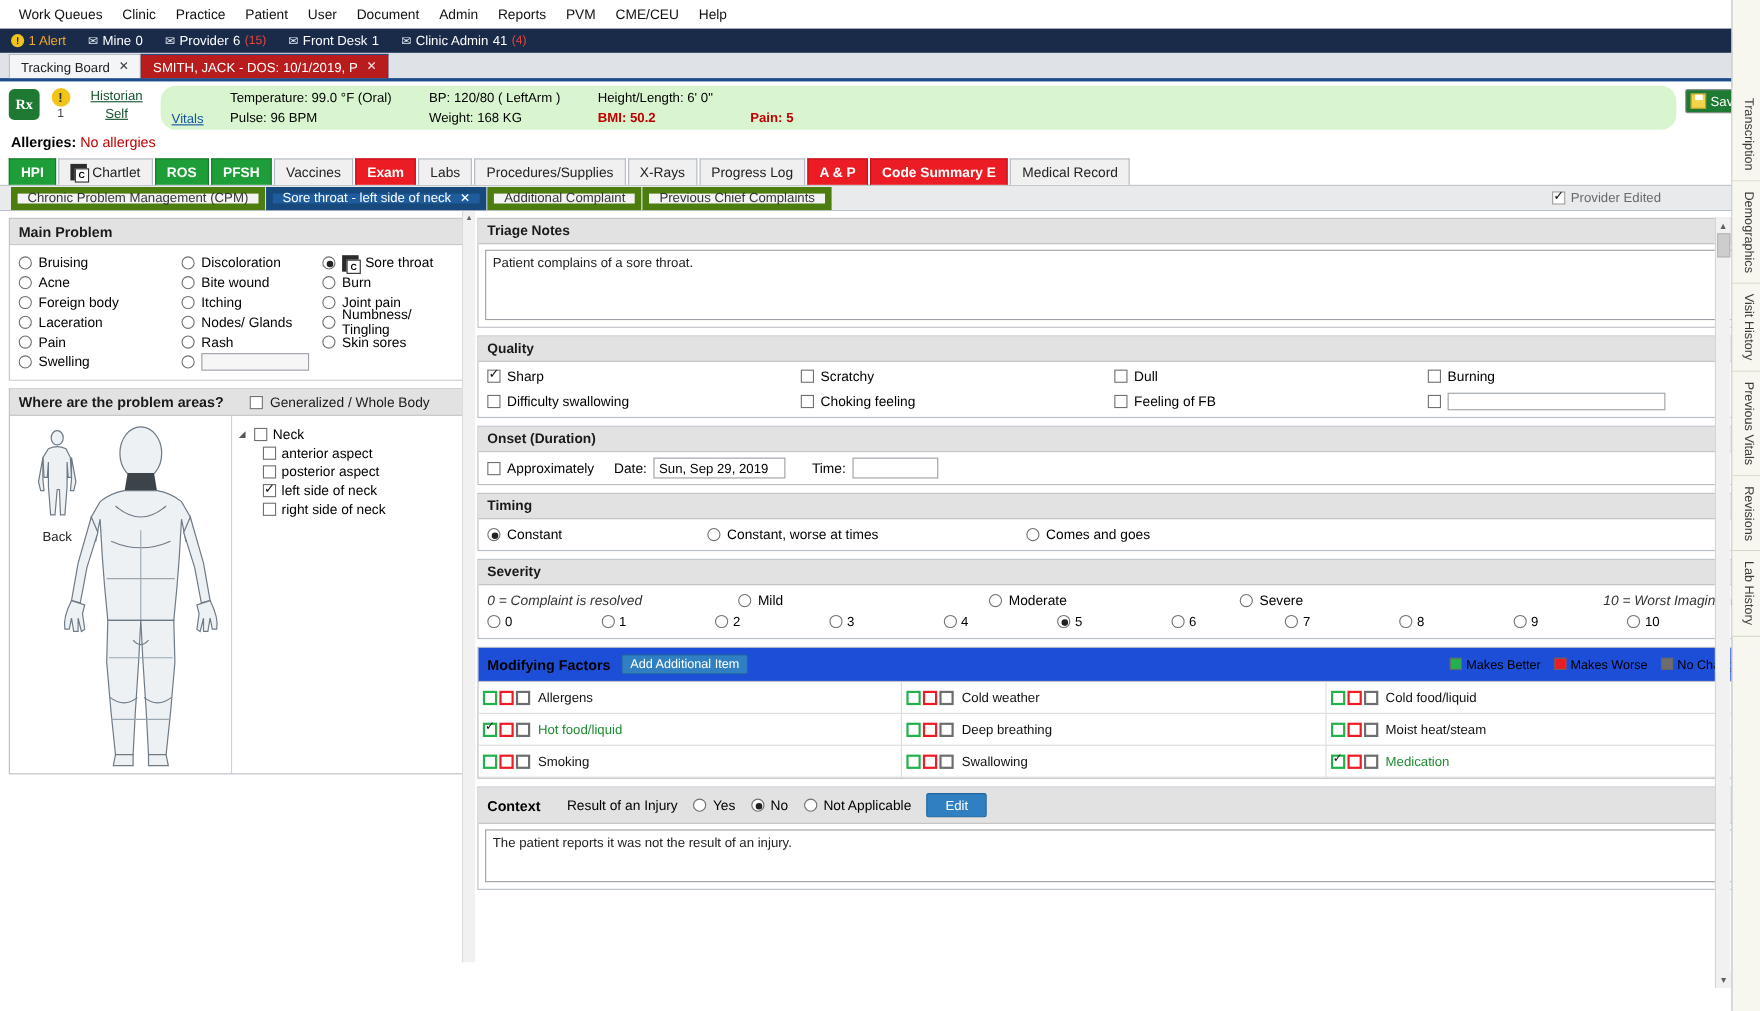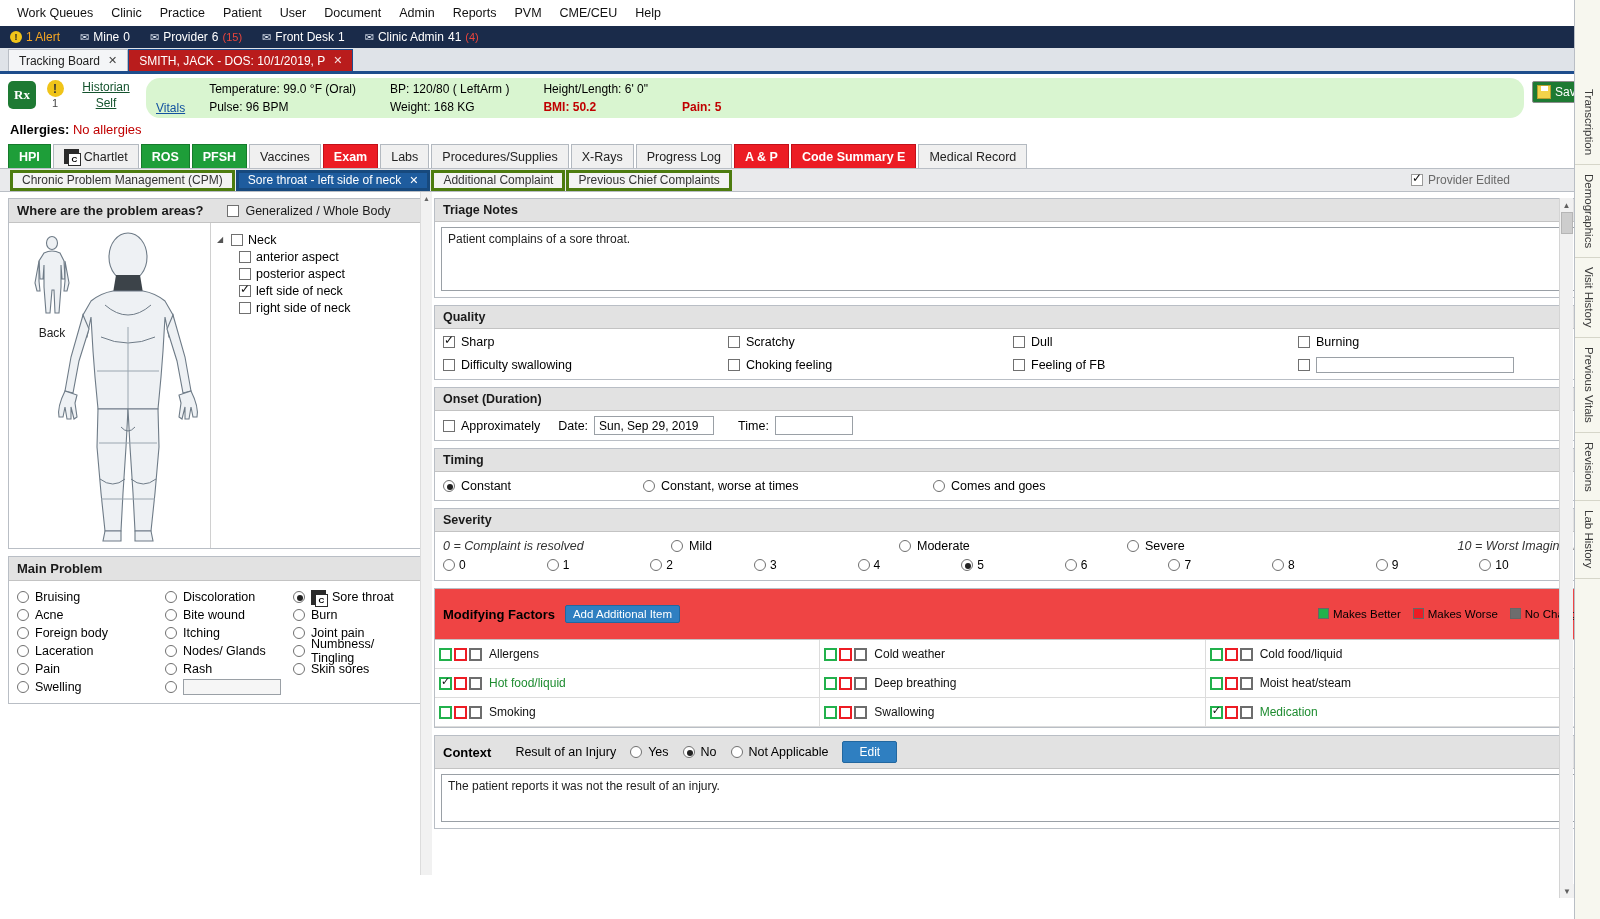--- a/index.html
+++ b/index.html
@@ -108,21 +108,21 @@
     content:"C"; position:absolute; right:-2px; bottom:-2px; width:11px;height:11px;
     background:#fff; border:1.5px solid #2b2b2b; font-size:8px; color:#000;
     display:flex;align-items:center;justify-content:center; font-weight:bold;
   }
 
   
   .ctabs { display:flex; align-items:center; height:23px; padding-left:10px;
      background:#e9eaec; border-bottom:1px solid #b9bec5; position:relative;}
   .ctab {
     height:21px; padding:0 9px; display:flex; align-items:center; gap:8px;
-    border:3px solid #4d7c0f; background:#f3f3f3; font-size:12px; color:#333;
+    border:6px solid #4d7c0f; background:#f3f3f3; font-size:12px; color:#333;
     margin-right:1px; cursor:pointer;
   }
   .ctab.active { background:#1e5c9e; color:#fff; border-color:#17497d; }
   .ctab .x { font-size:11px; }
   .prov-edited { position:absolute; right:90px; display:flex; align-items:center; gap:5px;
      font-size:12px; color:#6a6a6a;}
 
   
   .workarea { display:flex; height:683px; background:#fff; position:relative;}
   .leftcol { width:430px; padding:6px 4px 0 8px; }
@@ -181,21 +181,21 @@
 
   .timing-grid { display:grid; grid-template-columns:200px 290px 1fr; padding:7px 8px;}
 
   .sev-words { display:grid; grid-template-columns:repeat(5,1fr); padding:7px 8px 2px 8px;
     font-size:12.5px; }
   .sev-words .ital { font-style:italic; color:#333; }
   .sev-nums { display:grid; grid-template-columns:repeat(11,1fr); padding:3px 8px 8px 8px; }
   .sev-nums .opt { font-size:12px; gap:4px;}
 
   
-  .mf-head { background:#ef4444; border-bottom:1px solid #c3c3c3; padding:16px 8px;
+  .mf-head { background:#1d4ed8; border-bottom:1px solid #c3c3c3; padding:6px 8px;
     display:flex; align-items:center; gap:10px; position:relative; }
   .mf-title { font-size:13px; font-weight:bold;}
   .addbtn { background:#2f7fc1; color:#fff; border:1px solid #22679f; border-radius:2px;
      font-size:11.5px; padding:2px 7px; cursor:pointer;}
   .legend { position:absolute; right:8px; display:flex; align-items:center; gap:12px; font-size:11.5px;}
   .legend span.sw { width:11px;height:11px;display:inline-block;border:1px solid #666;vertical-align:-1px;margin-right:4px;}
   .sw.g{background:#22b14c;} .sw.r{background:#ed1c24;} .sw.k{background:#6d6d6d;}
 
   .mf-grid { display:grid; grid-template-columns:repeat(3,1fr); }
   .mf-cell { display:flex; align-items:center; gap:0; border-bottom:1px solid #dcdcdc;
@@ -403,20 +403,108 @@
     <span>Provider Edited</span>
   </div>
 </div>
 
 <div class="workarea">
 
   <div class="leftcol">
 
     <div class="panel">
       <div class="panel-hd">
+        <span>Main Problem</span>
+      </div>
+      <div class="panel-bd">
+        <div class="mp-grid">
+
+          <div>
+            <div class="opt">
+                <span class="rd"></span>
+                <span>Bruising</span>
+              </div>
+            <div class="opt">
+                <span class="rd"></span>
+                <span>Acne</span>
+              </div>
+            <div class="opt">
+                <span class="rd"></span>
+                <span>Foreign body</span>
+              </div>
+            <div class="opt">
+                <span class="rd"></span>
+                <span>Laceration</span>
+              </div>
+            <div class="opt">
+                <span class="rd"></span>
+                <span>Pain</span>
+              </div>
+            <div class="opt">
+                <span class="rd"></span>
+                <span>Swelling</span>
+              </div>
+          </div>
+
+          <div>
+            <div class="opt">
+                <span class="rd"></span>
+                <span>Discoloration</span>
+              </div>
+            <div class="opt">
+                <span class="rd"></span>
+                <span>Bite wound</span>
+              </div>
+            <div class="opt">
+                <span class="rd"></span>
+                <span>Itching</span>
+              </div>
+            <div class="opt">
+                <span class="rd"></span>
+                <span>Nodes/ Glands</span>
+              </div>
+            <div class="opt">
+                <span class="rd"></span>
+                <span>Rash</span>
+              </div>
+            <div class="opt">
+                <span class="rd"></span>
+                <span class="inline-inp"></span>
+              </div>
+          </div>
+
+          <div>
+            <div class="opt">
+              <span class="rd on"></span>
+              <span class="chartlet-ic"></span>
+              <span>Sore throat</span>
+            </div>
+            <div class="opt">
+                <span class="rd"></span>
+                <span>Burn</span>
+              </div>
+            <div class="opt">
+                <span class="rd"></span>
+                <span>Joint pain</span>
+              </div>
+            <div class="opt">
+                <span class="rd"></span>
+                <span>Numbness/ Tingling</span>
+              </div>
+            <div class="opt">
+                <span class="rd"></span>
+                <span>Skin sores</span>
+              </div>
+          </div>
+        </div>
+      </div>
+    </div>
+
+    <div class="panel">
+      <div class="panel-hd">
         <span>Where are the problem areas?</span>
         <span class="opt" style="font-weight:normal;margin-left:14px;">
           <span class="cb"></span>
           <span>Generalized / Whole Body</span>
         </span>
       </div>
       <div class="pa-body">
         <div class="pa-left">
           <div class="mini-fig">
             <svg width="46" height="86" viewBox="0 0 46 86">
@@ -473,108 +561,20 @@
             <span class="cb"></span>
             <span>posterior aspect</span>
           </div>
           <div class="tree-row tree-indent">
             <span class="cb on"></span>
             <span>left side of neck</span>
           </div>
           <div class="tree-row tree-indent">
             <span class="cb"></span>
             <span>right side of neck</span>
-          </div>
-        </div>
-      </div>
-    </div>
-
-    <div class="panel">
-      <div class="panel-hd">
-        <span>Main Problem</span>
-      </div>
-      <div class="panel-bd">
-        <div class="mp-grid">
-
-          <div>
-            <div class="opt">
-                <span class="rd"></span>
-                <span>Bruising</span>
-              </div>
-            <div class="opt">
-                <span class="rd"></span>
-                <span>Acne</span>
-              </div>
-            <div class="opt">
-                <span class="rd"></span>
-                <span>Foreign body</span>
-              </div>
-            <div class="opt">
-                <span class="rd"></span>
-                <span>Laceration</span>
-              </div>
-            <div class="opt">
-                <span class="rd"></span>
-                <span>Pain</span>
-              </div>
-            <div class="opt">
-                <span class="rd"></span>
-                <span>Swelling</span>
-              </div>
-          </div>
-
-          <div>
-            <div class="opt">
-                <span class="rd"></span>
-                <span>Discoloration</span>
-              </div>
-            <div class="opt">
-                <span class="rd"></span>
-                <span>Bite wound</span>
-              </div>
-            <div class="opt">
-                <span class="rd"></span>
-                <span>Itching</span>
-              </div>
-            <div class="opt">
-                <span class="rd"></span>
-                <span>Nodes/ Glands</span>
-              </div>
-            <div class="opt">
-                <span class="rd"></span>
-                <span>Rash</span>
-              </div>
-            <div class="opt">
-                <span class="rd"></span>
-                <span class="inline-inp"></span>
-              </div>
-          </div>
-
-          <div>
-            <div class="opt">
-              <span class="rd on"></span>
-              <span class="chartlet-ic"></span>
-              <span>Sore throat</span>
-            </div>
-            <div class="opt">
-                <span class="rd"></span>
-                <span>Burn</span>
-              </div>
-            <div class="opt">
-                <span class="rd"></span>
-                <span>Joint pain</span>
-              </div>
-            <div class="opt">
-                <span class="rd"></span>
-                <span>Numbness/ Tingling</span>
-              </div>
-            <div class="opt">
-                <span class="rd"></span>
-                <span>Skin sores</span>
-              </div>
           </div>
         </div>
       </div>
     </div>
   </div>
 
   <div class="rightcol">
 
     <div class="panel">
       <div class="panel-hd small">

